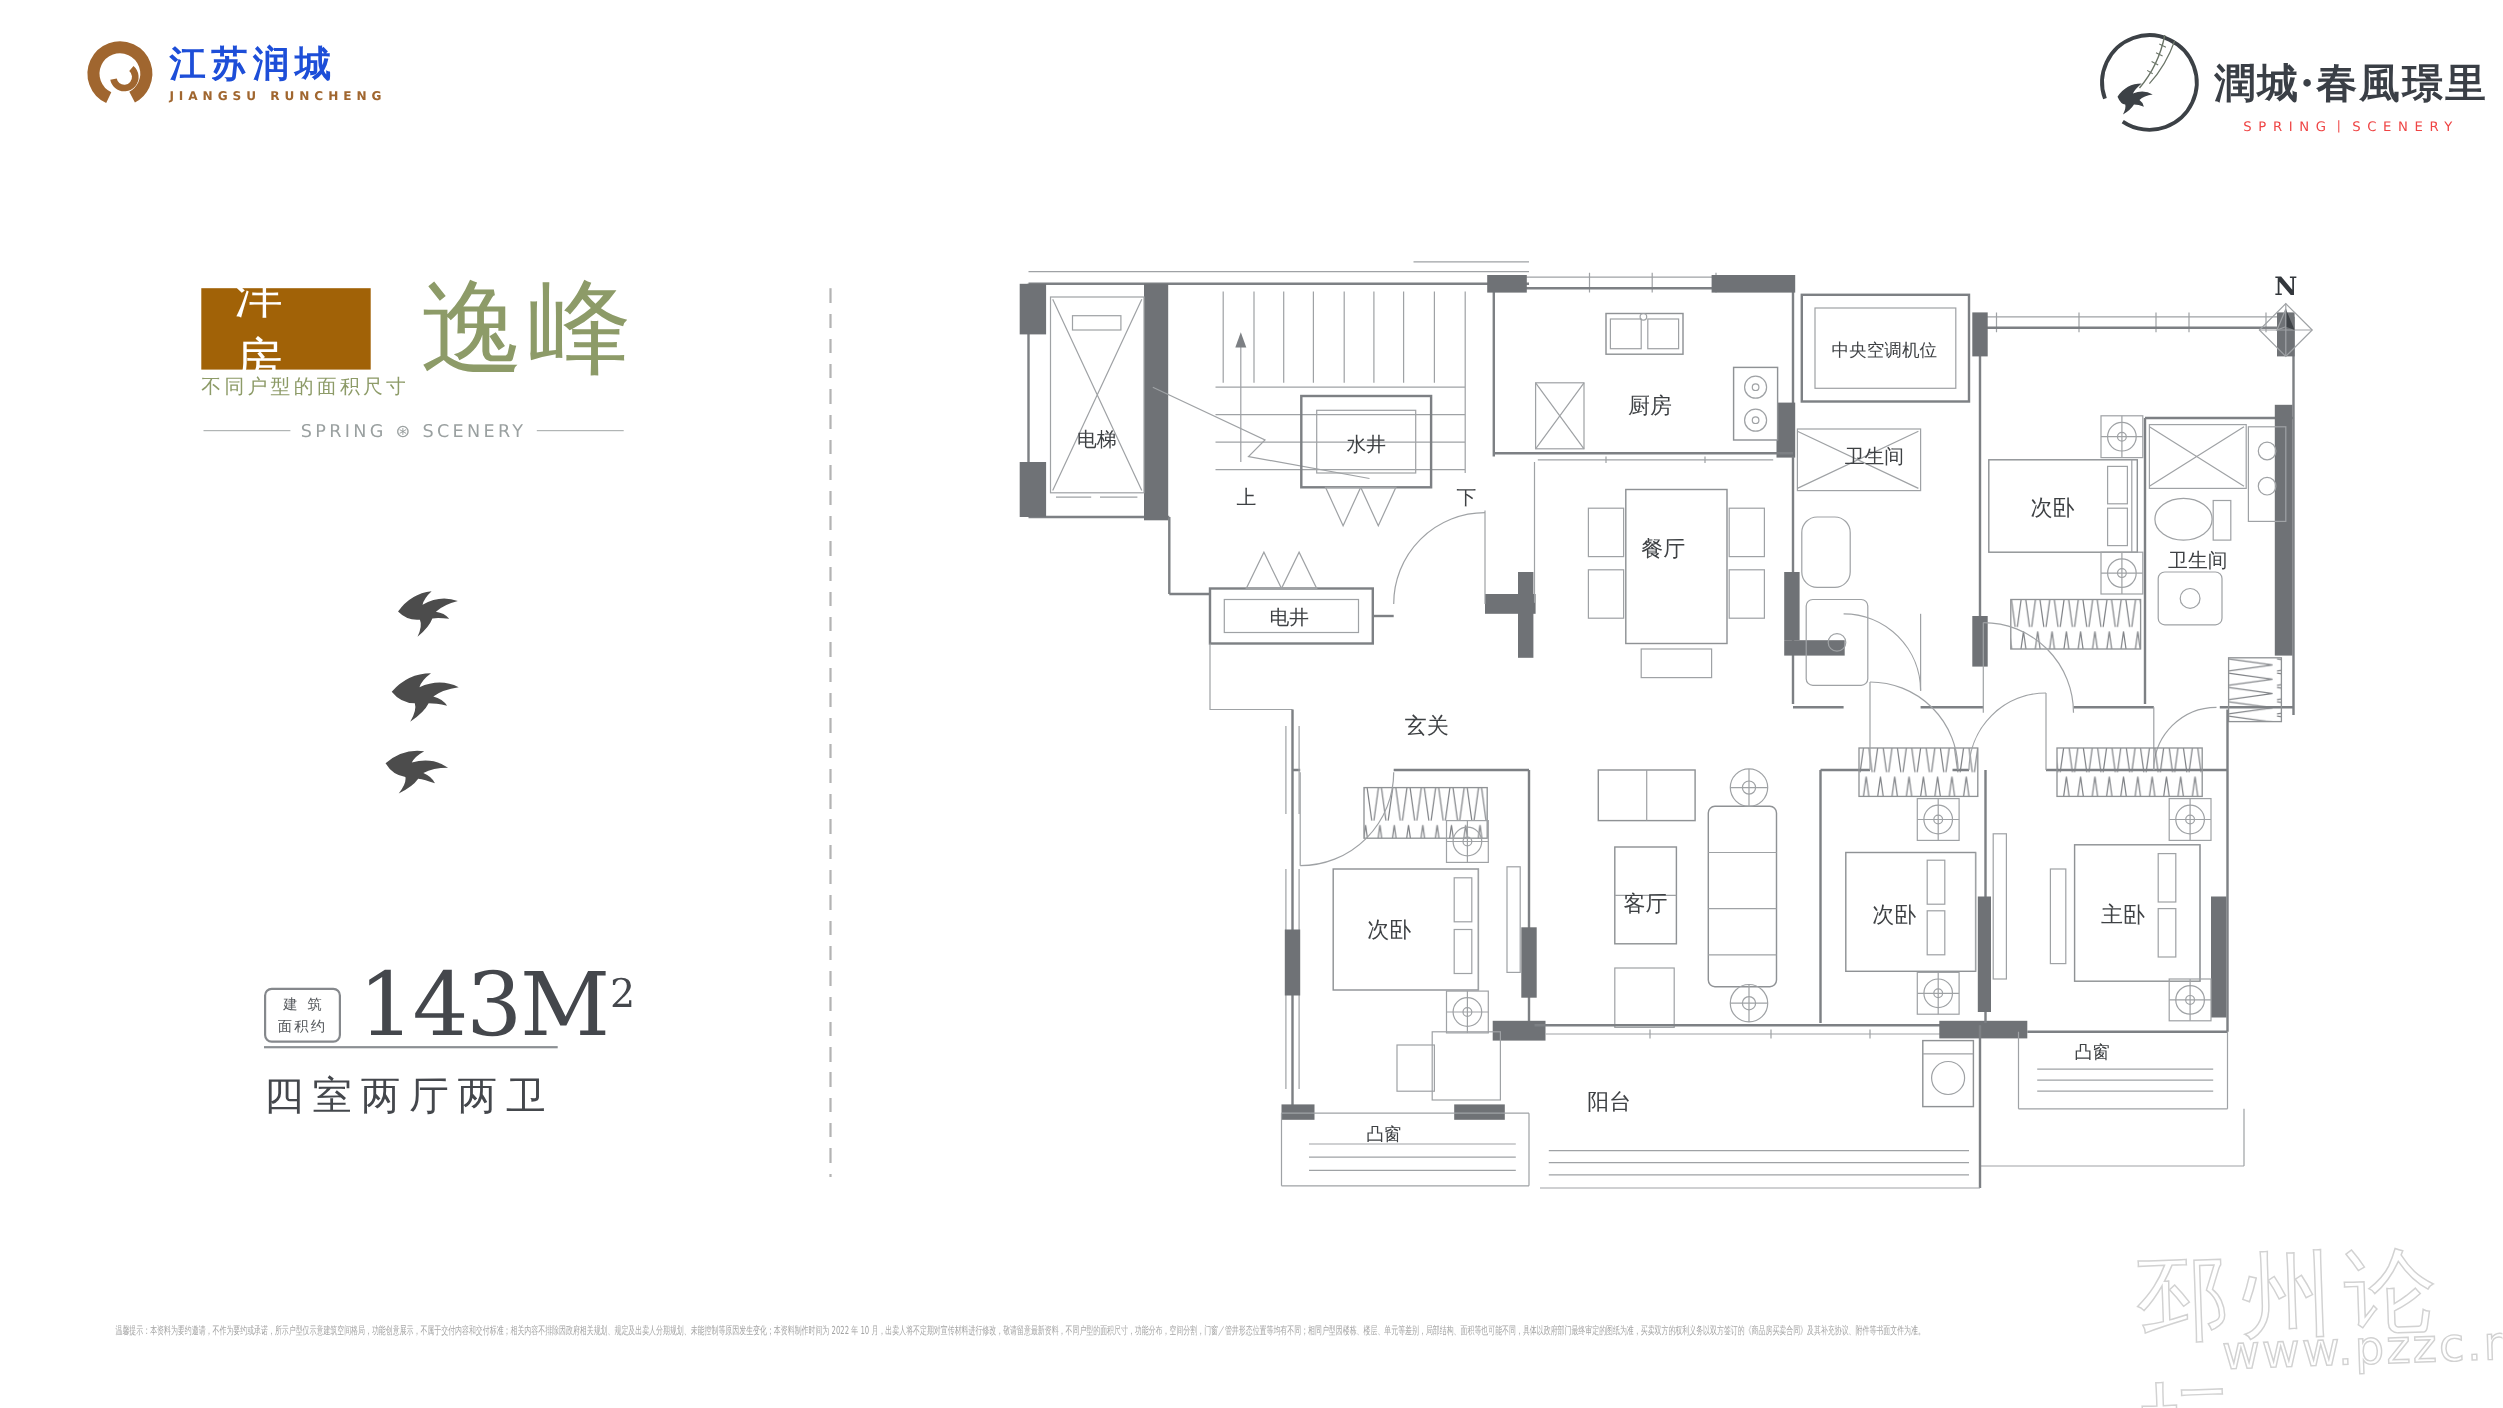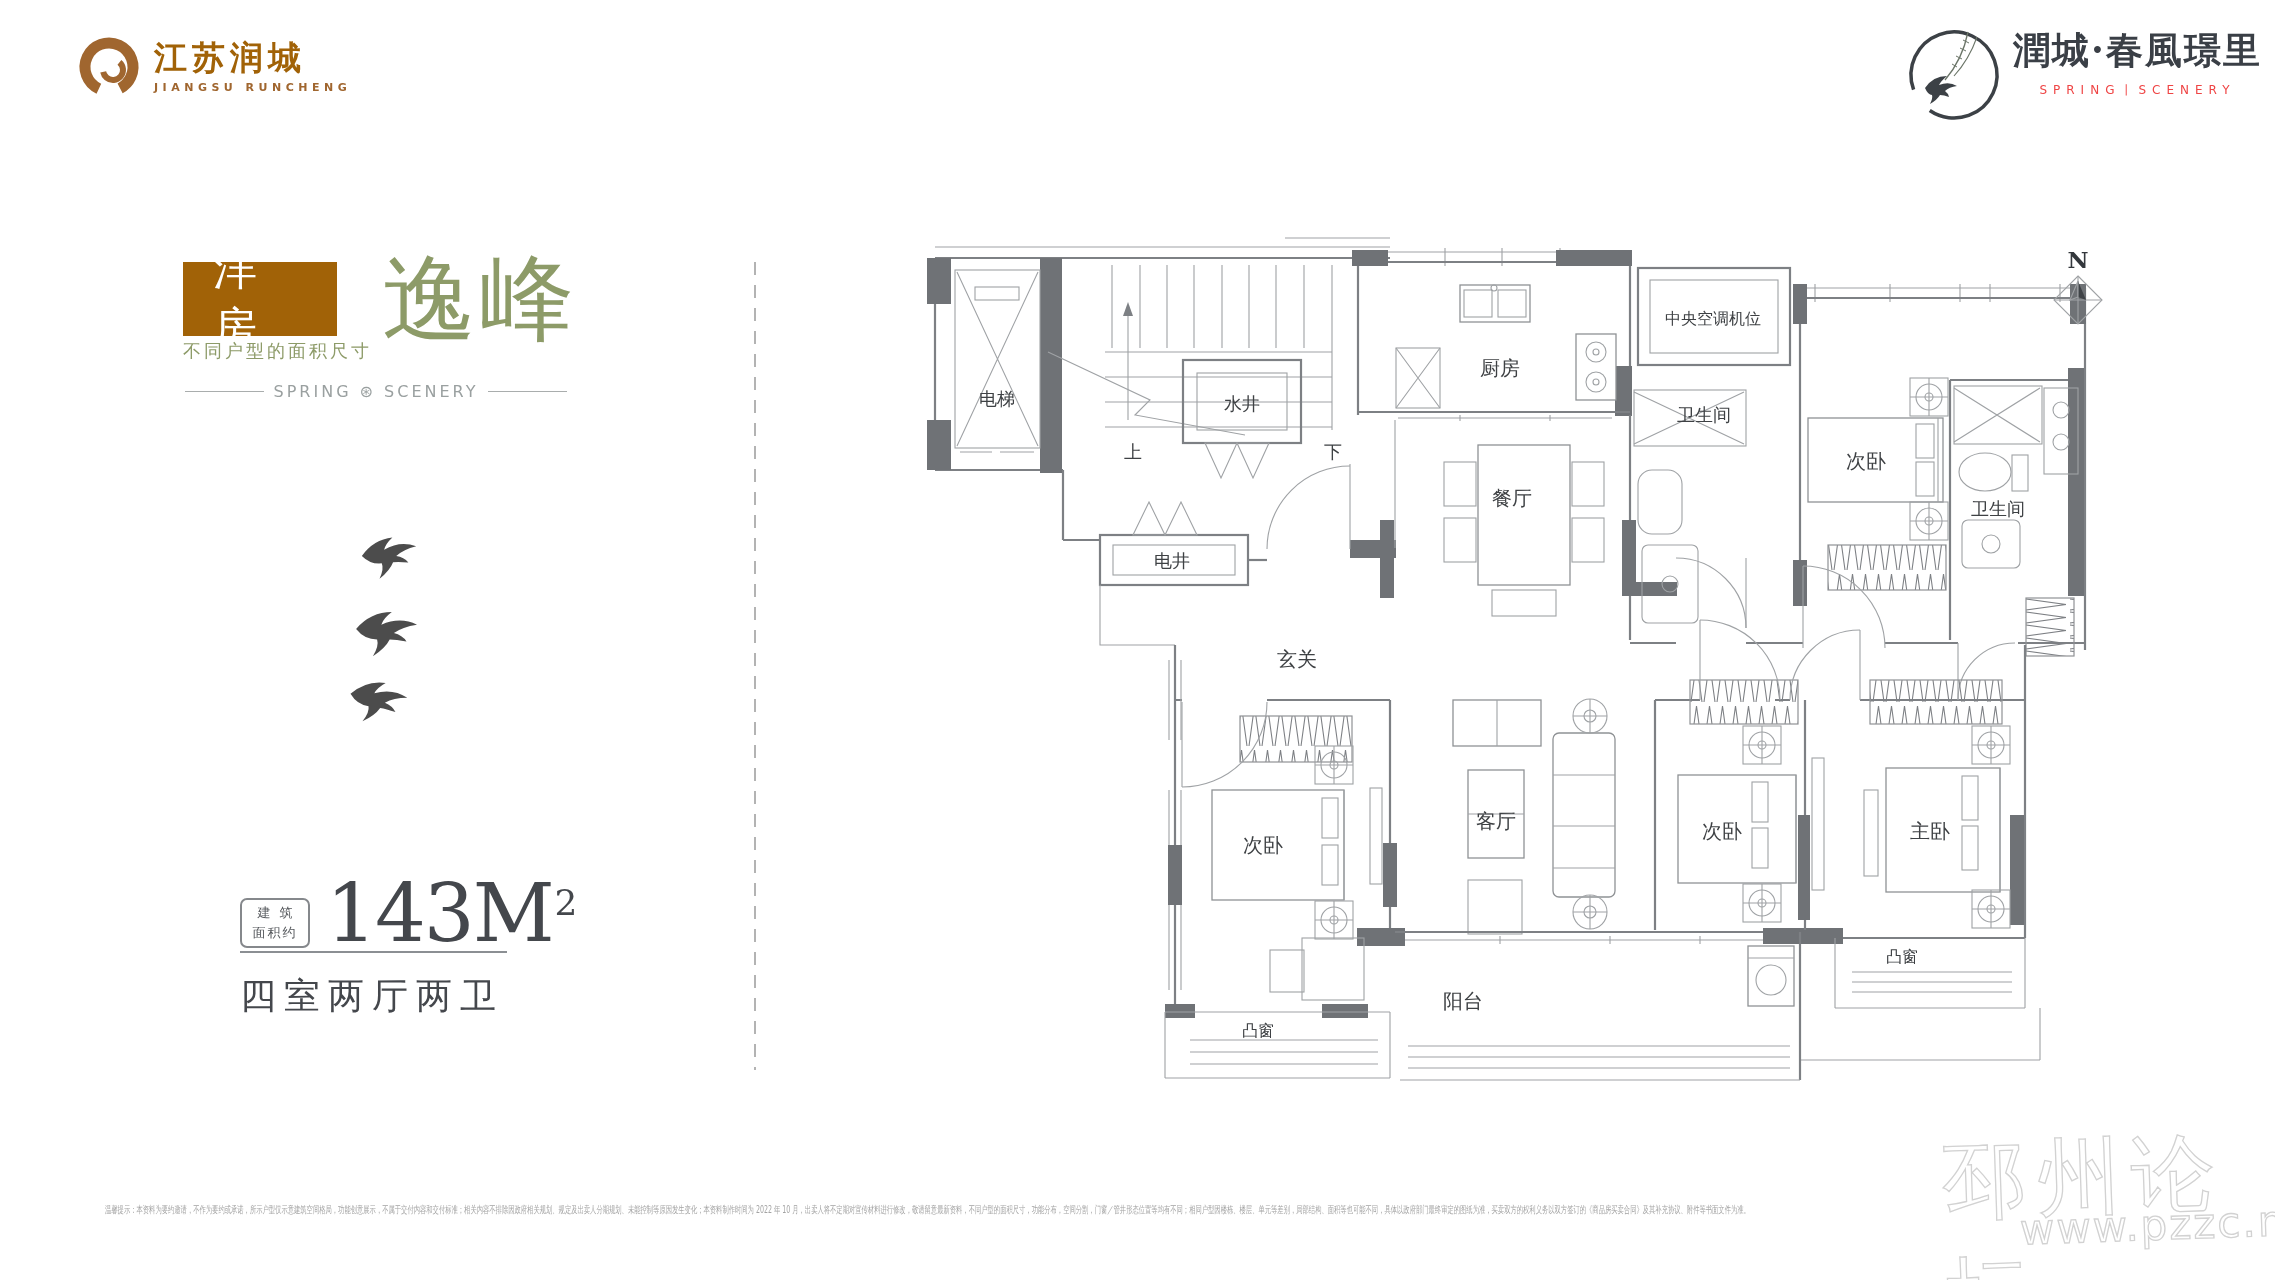--- a/index.html
+++ b/index.html
@@ -3,23 +3,23 @@
 <meta charset="utf-8">
 <style>
   html,body{margin:0;padding:0;}
   body{
     width:2275px;height:1280px;background:#ffffff;position:relative;overflow:hidden;
     font-family:"DejaVu Sans","Liberation Sans",sans-serif;
   }
   
   .hdr-left{position:absolute;left:76px;top:34px;display:flex;align-items:center;gap:12px;}
   .hdr-left .txt{display:flex;flex-direction:column;}
-  .hdr-left .cn{font-size:33px;font-weight:bold;color:#a16207;letter-spacing:5px;line-height:1.1;}
+  .hdr-left .cn{font-size:33px;font-weight:bold;color:#1d4ed8;letter-spacing:5px;line-height:1.1;}
   .hdr-left .en{font-size:11px;color:#a0662f;letter-spacing:4.5px;margin-top:4px;font-weight:bold;}
-  .hdr-right{position:absolute;left:1905px;top:26px;display:flex;align-items:flex-start;gap:10px;}
+  .hdr-right{position:absolute;left:1905px;top:26px;display:flex;align-items:flex-end;gap:10px;}
   .hdr-right .txt{display:flex;flex-direction:column;align-items:center;}
   .hdr-right .cn{font-size:37px;font-weight:600;color:#3a3f46;letter-spacing:2px;font-family:"DejaVu Serif","Liberation Serif",serif;}
   .hdr-right .en{font-size:12px;color:#ef4444;letter-spacing:6px;margin-top:6px;}
   
   .badge{position:absolute;left:183px;top:262px;width:154px;height:74px;background:#a16207;
     display:flex;align-items:center;justify-content:center;}
   .badge span{color:#ffffff;font-size:44px;letter-spacing:34px;padding-left:30px;}
   .big-title{position:absolute;left:382px;top:252px;font-size:94px;color:#8d9b68;letter-spacing:4px;line-height:1;}
   .sub-title{position:absolute;left:183px;top:339px;font-size:18px;color:#8d9b68;letter-spacing:3px;}
   .divider-row{position:absolute;left:185px;top:382px;width:382px;display:flex;align-items:center;gap:10px;}

